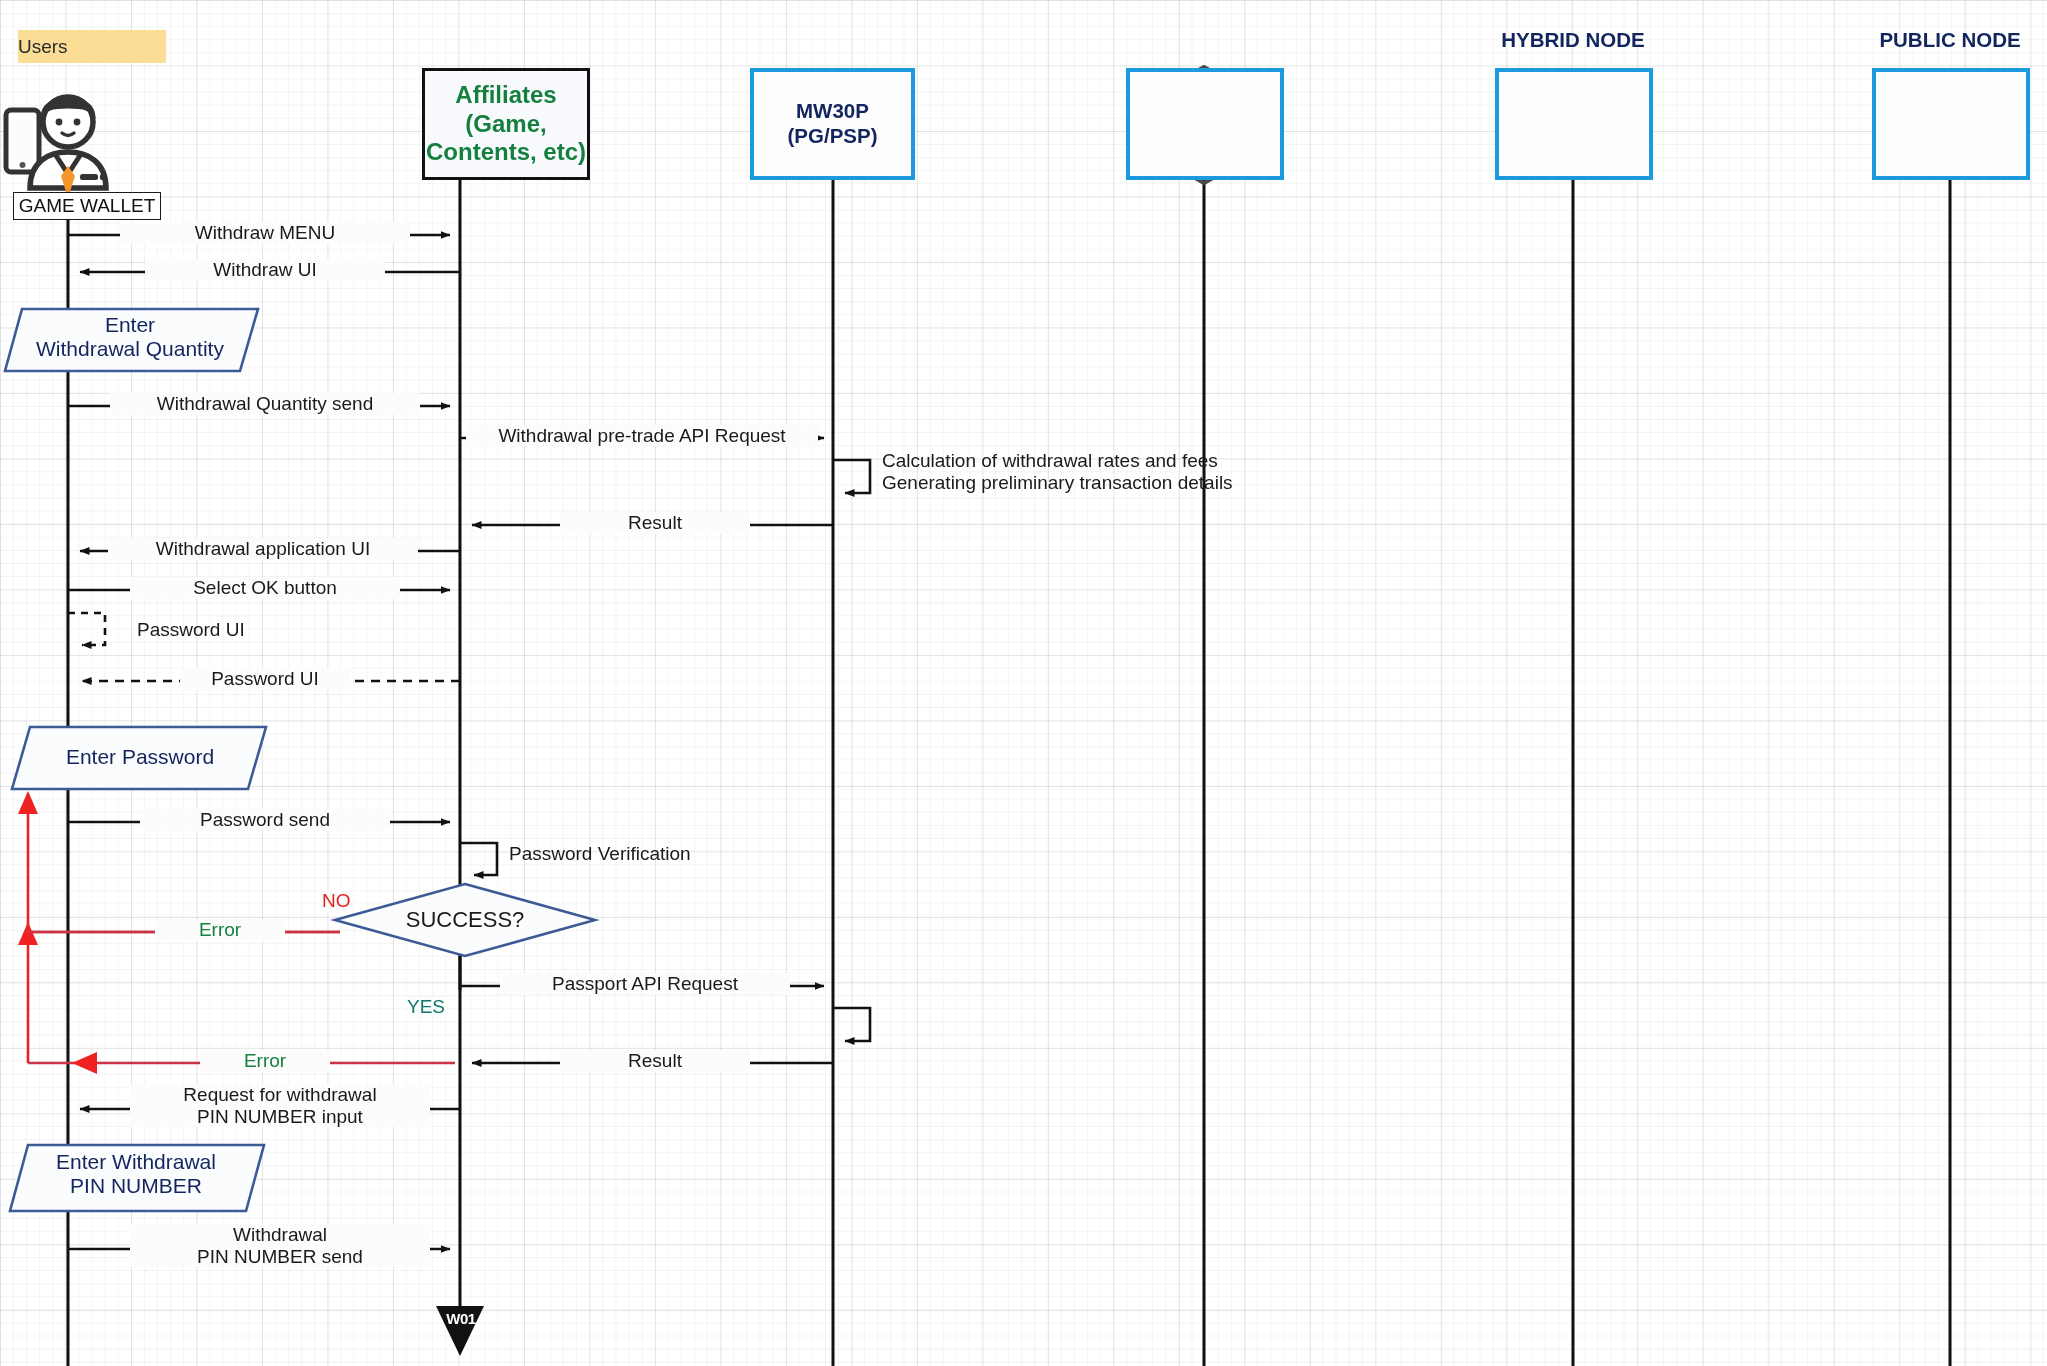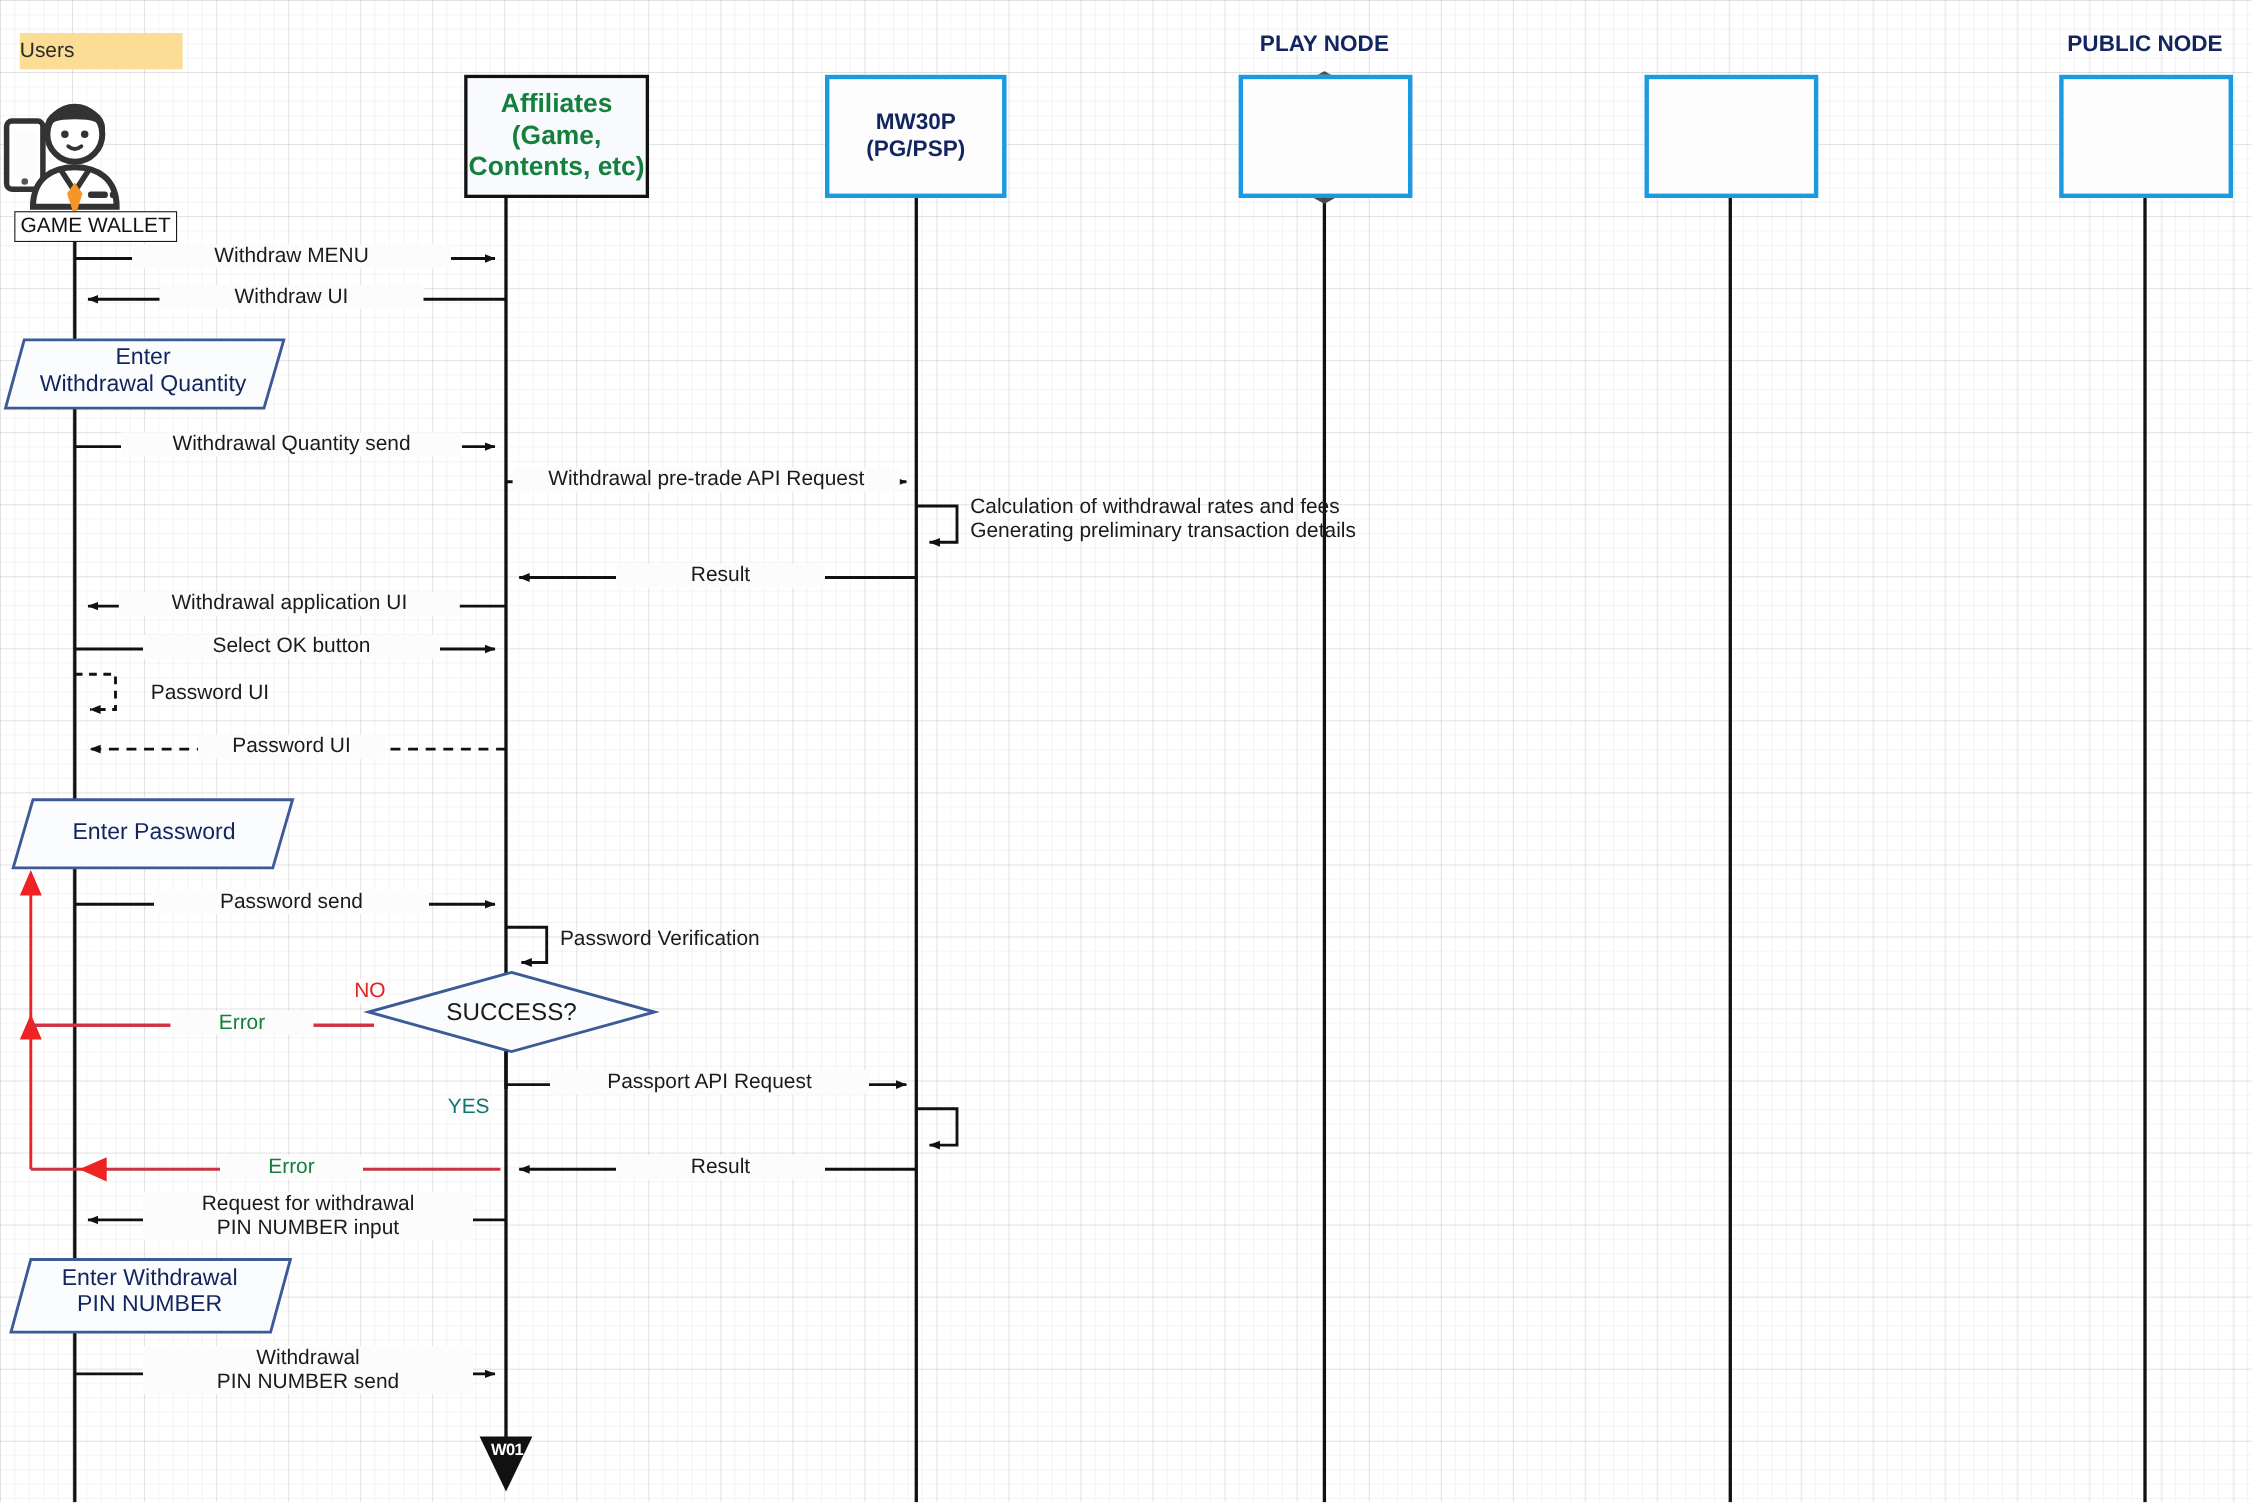--- a/index.html
+++ b/index.html
@@ -313,26 +313,26 @@
     <span>Affiliates
 (Game,
 Contents, etc)</span>
   </div>
 
   <div class="abs mw-box" style="left:750px; top:68px; width:165px; height:112px;">
     <span>MW30P
 (PG/PSP)</span>
   </div>
 
-  <div class="abs hdr-title" style="left:1064px; top:6px; width:280px;">
-    <span>PLAY NODE</span><br>
-    <span>(Private Chain)</span>
-  </div>
   <div class="abs node-box" style="left:1126px; top:68px; width:158px; height:112px;"></div>
 
+  <div class="abs hdr-title" style="left:1433px; top:6px; width:280px;">
+    <span>HYBRID NODE</span><br>
+    <span>(Cold Chain)</span>
+  </div>
   <div class="abs node-box" style="left:1495px; top:68px; width:158px; height:112px;"></div>
 
   <div class="abs hdr-title" style="left:1810px; top:6px; width:280px;">
     <span>PUBLIC NODE</span><br>
     <span>(Public Chain)</span>
   </div>
   <div class="abs node-box" style="left:1872px; top:68px; width:158px; height:112px;"></div>
 
   <div class="abs msg" style="left:120px; top:222px; width:290px;">Withdraw MENU</div>
 

